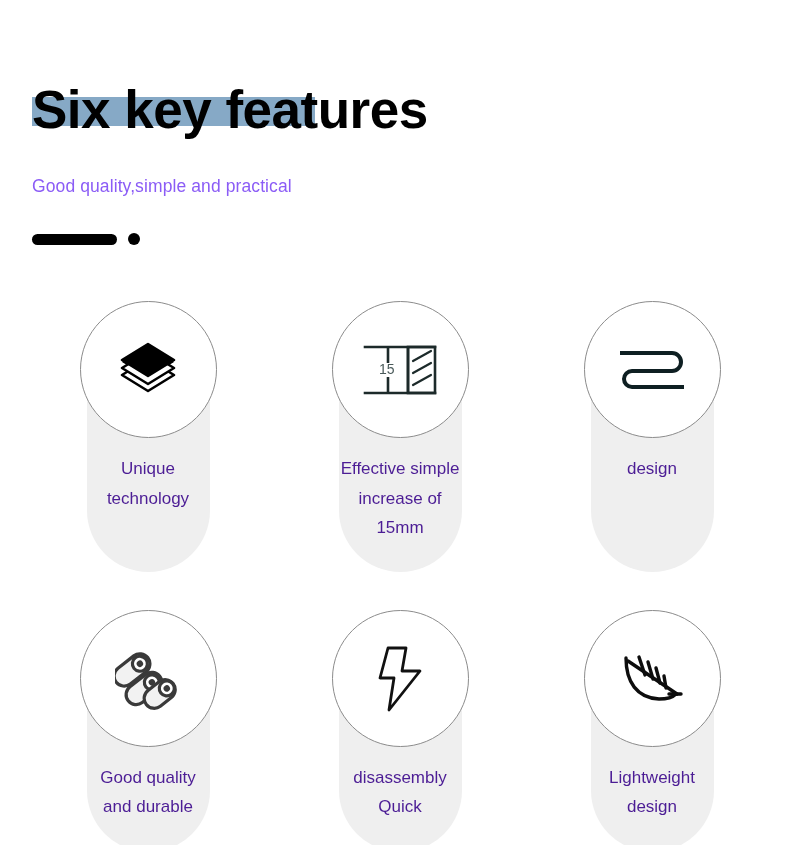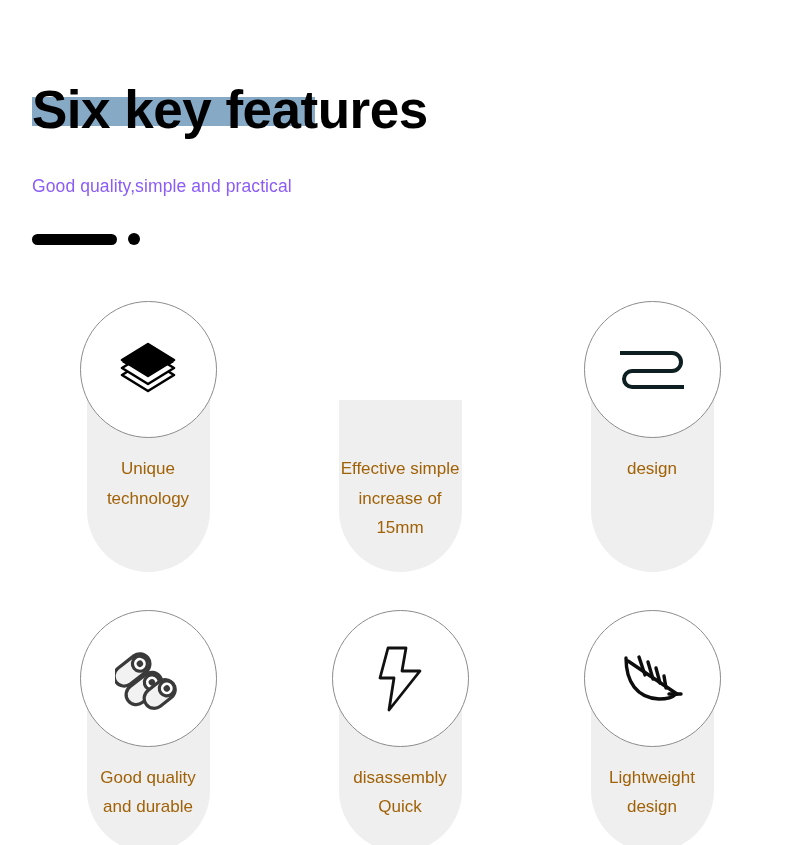--- a/index.html
+++ b/index.html
@@ -128,21 +128,21 @@
     align-items: center;
     justify-content: center;
   }
 
   .card-label {
     position: relative;
     z-index: 1;
     text-align: center;
     font-size: 17px;
     line-height: 1.72;
-    color: #a16207;
+    color: #4c1d95;
     padding: 16px 0 30px;
     width: 150px;
   }
 
   .icon-svg { display: block; }
 </style>
 </head>
 <body>
 
 <div class="header">
@@ -175,20 +175,40 @@
       </span>
     </div>
     <div class="card-label">
       <div>Unique</div>
       <div>technology</div>
     </div>
   </div>
 
   <div class="feature-card">
     <div class="card-pill"></div>
+    <div class="card-circle">
+      <span style="position: relative;">
+        <svg class="icon-svg" width="76" height="62" viewBox="0 0 76 62" fill="none" stroke="#1c2a2a">
+
+          <line x1="3" y1="8" x2="73" y2="8" stroke-width="2.6" stroke-linecap="square"></line>
+          <line x1="3" y1="54" x2="73" y2="54" stroke-width="2.6" stroke-linecap="square"></line>
+
+          <line x1="26" y1="9" x2="26" y2="24" stroke-width="2.6"></line>
+          <line x1="26" y1="38" x2="26" y2="53" stroke-width="2.6"></line>
+
+          <rect x="46" y="8" width="27" height="46" stroke-width="2.6" fill="none"></rect>
+          <line x1="46" y1="8" x2="46" y2="54" stroke-width="2.6"></line>
+
+          <line x1="51" y1="22" x2="69" y2="12" stroke-width="2.2" stroke-linecap="round"></line>
+          <line x1="51" y1="34" x2="69" y2="24" stroke-width="2.2" stroke-linecap="round"></line>
+          <line x1="51" y1="46" x2="69" y2="36" stroke-width="2.2" stroke-linecap="round"></line>
+        </svg>
+        <span style="position:absolute;left:calc(50% - 21px);top:calc(50% - 9px);font-size:14px;color:#4a5a5a;font-family:'Liberation Sans',sans-serif;">15</span>
+      </span>
+    </div>
     <div class="card-label">
       <div>Effective simple</div>
       <div>increase of</div>
       <div>15mm</div>
     </div>
   </div>
 
   <div class="feature-card">
     <div class="card-pill"></div>
     <div class="card-circle">

